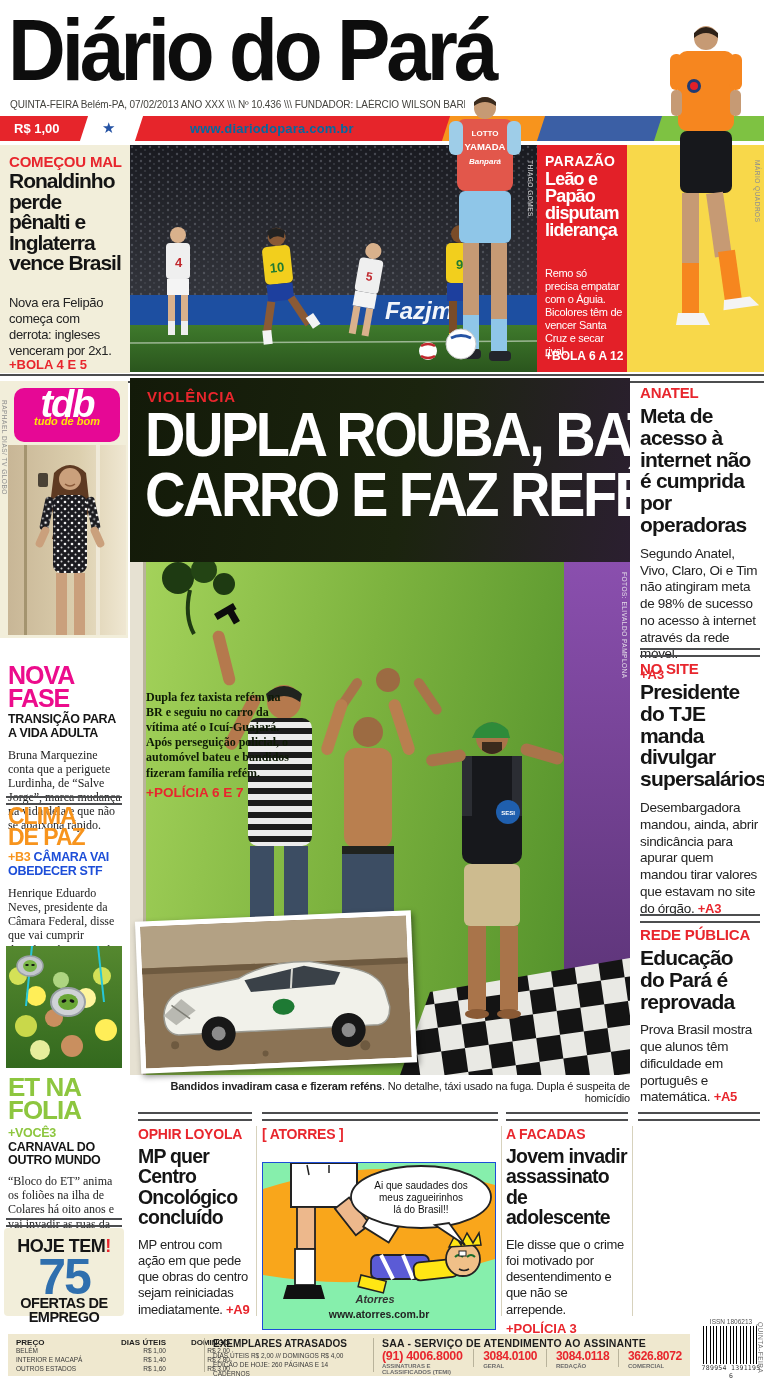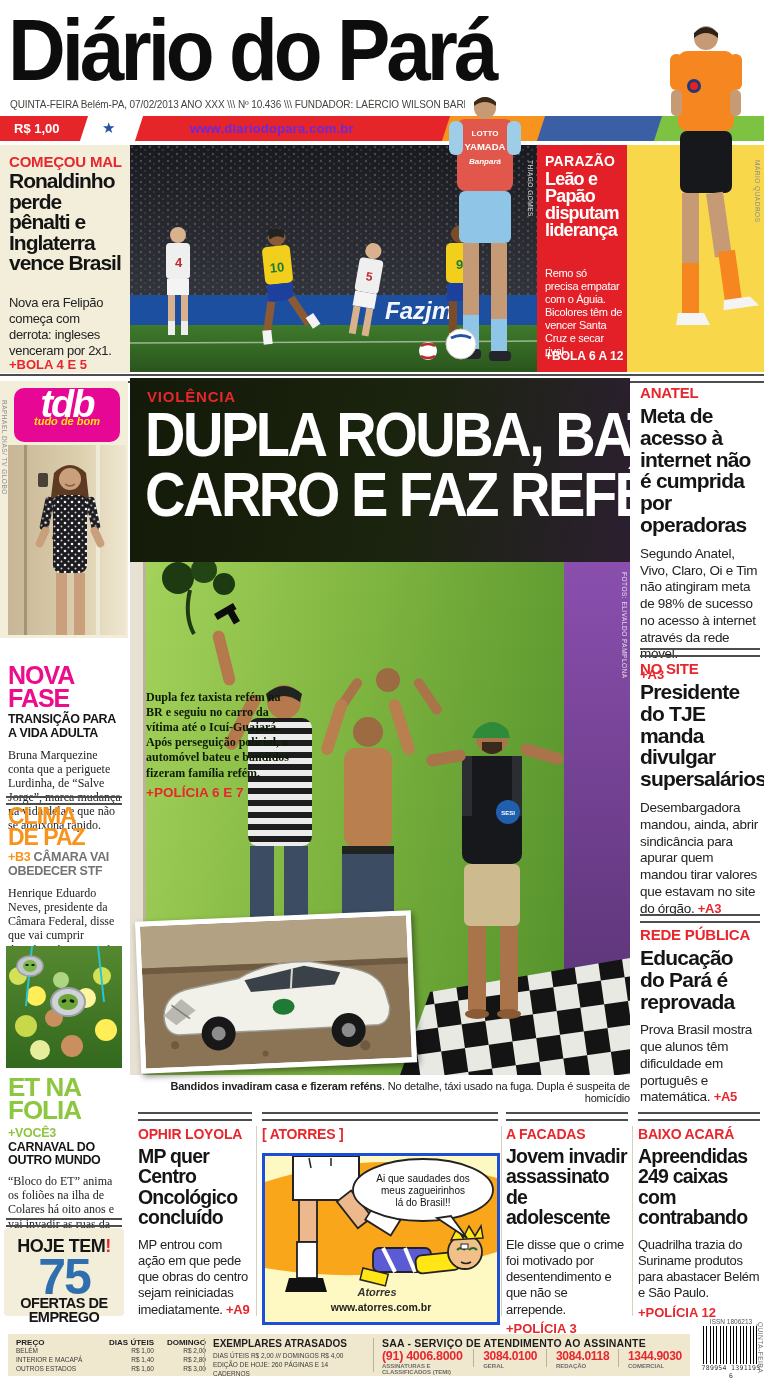--- a/index.html
+++ b/index.html
@@ -32,21 +32,21 @@
 
     <div class="abs" style="left:0;top:116px;width:764px;height:25px;overflow:hidden;">
       <div class="stripe-seg" style="left:-8px;width:95px;background:#e6252b;"></div>
       <div class="stripe-seg" style="left:84px;width:58px;background:#ffffff;"></div>
       <div class="stripe-seg" style="left:139px;width:310px;background:#e6252b;"></div>
       <div class="stripe-seg" style="left:446px;width:98px;background:#f7941d;"></div>
       <div class="stripe-seg" style="left:541px;width:120px;background:#3b5fa5;"></div>
       <div class="stripe-seg" style="left:658px;width:120px;background:#7ec242;"></div>
       <div class="abs" style="left:14px;top:5px;font-size:13px;font-weight:900;color:#ffffff;">R$ 1,00</div>
       <div class="abs" style="left:102px;top:3px;font-size:15px;color:#2553a4;">★</div>
-      <div class="abs" style="left:190px;top:5px;font-size:13px;font-weight:900;color:#6d28d9;letter-spacing:0.2px;">www.diariodopara.com.br</div>
+      <div class="abs" style="left:190px;top:5px;font-size:13px;font-weight:900;color:#0369a1;letter-spacing:0.2px;">www.diariodopara.com.br</div>
     </div>
   </div>
 
   <div class="abs card" style="left:0;top:145px;width:130px;height:228px;padding:0;">
     <div class="abs kicker" style="left:9px;top:8px;font-size:15px;">COMEÇOU MAL</div>
     <div class="abs" style="left:9px;top:26px;width:112px;font-size:21px;font-weight:900;letter-spacing:-1px;line-height:0.98;color:#141414;">Ronaldinho perde pênalti e Inglaterra vence Brasil</div>
     <div class="abs bodytxt" style="left:9px;top:150px;width:110px;font-size:13px;">Nova era Felipão começa com derrota: ingleses venceram por 2x1.</div>
     <div class="abs ref" style="left:9px;top:212px;font-size:13px;">+BOLA 4 E 5</div>
   </div>
 
@@ -229,21 +229,21 @@
   </div>
   <div class="abs dbl" style="left:6px;top:796px;width:116px;"></div>
 
   <div class="abs" style="left:8px;top:806px;width:114px;">
     <div style="font-size:23px;font-weight:900;color:#f7941d;line-height:0.9;letter-spacing:-1px;">
       <div>CLIMA</div>
       <div>DE PAZ</div>
     </div>
     <div style="margin-top:4px;font-size:12.5px;font-weight:900;line-height:1.1;letter-spacing:-0.3px;">
       <span style="color:#f7941d;">+B3</span>
-      <span style="color:#737373;">CÂMARA VAI OBEDECER STF</span>
+      <span style="color:#1d4ed8;">CÂMARA VAI OBEDECER STF</span>
     </div>
     <div class="serif" style="margin-top:7px;font-size:12px;line-height:1.18;color:#222;">Henrique Eduardo Neves, presidente da Câmara Federal, disse que vai cumprir decisão sobre cassação de mandatos.</div>
   </div>
 
   <div class="abs" style="left:6px;top:946px;width:116px;height:122px;overflow:hidden;">
     <svg width="116" height="122" viewBox="0 0 116 122">
       <defs>
           <linearGradient id="carn" x1="0" y1="0" x2="0" y2="1">
         <stop offset="0" stop-color="#55882f"></stop>
             <stop offset="1" stop-color="#33691e"></stop>
@@ -463,21 +463,21 @@
     <div class="kicker" style="font-size:14px;">OPHIR LOYOLA</div>
     <div class="hl" style="font-size:19.5px;margin-top:4px;">MP quer Centro Oncológico concluído</div>
     <div class="bodytxt" style="font-size:13px;margin-top:10px;">
       <span>MP entrou com ação em que pede que obras do centro sejam reiniciadas imediatamente.</span>
       <span class="ref" style="font-size:13px;">+A9</span>
     </div>
   </div>
 
   <div class="abs" style="left:262px;top:1126px;width:236px;">
     <div class="kicker" style="font-size:14px;">[ ATORRES ]</div>
-    <div style="margin-top:11px;width:232px;height:166px;border:3px solid #1d4ed8;background:#fef9c3;overflow:hidden;">
+    <div style="margin-top:20px;width:232px;height:166px;border:1px solid #1d4ed8;background:#86efac;overflow:hidden;">
       <svg width="232" height="162" viewBox="0 0 232 162">
         <path d="M0,26 Q116,-12 232,22 L232,96 Q118,132 0,112 Z" fill="#f9a61b"></path>
 
         <g>
           <rect x="28" y="0" width="66" height="44" fill="#ffffff" stroke="#222" stroke-width="2"></rect>
           <line x1="44" y1="2" x2="46" y2="12" stroke="#222" stroke-width="1.5"></line>
             <line x1="66" y1="2" x2="66" y2="10" stroke="#222" stroke-width="1.5"></line>
           <rect x="34" y="44" width="18" height="42" fill="#edb88c" stroke="#222" stroke-width="1.8"></rect>
           <rect x="32" y="86" width="20" height="36" fill="#ffffff" stroke="#222" stroke-width="1.8"></rect>
           <path d="M24,122 h34 l4,14 h-42 Z" fill="#111"></path>
@@ -510,35 +510,29 @@
     </div>
   </div>
 
   <div class="abs" style="left:506px;top:1126px;width:122px;">
     <div class="kicker" style="font-size:14px;">A FACADAS</div>
     <div class="hl" style="font-size:19.5px;margin-top:4px;">Jovem invadir assassinato de adolescente</div>
     <div class="bodytxt" style="font-size:13px;margin-top:10px;">Ele disse que o crime foi motivado por desentendimento e que não se arrepende.</div>
     <div class="ref" style="font-size:13px;margin-top:3px;">+POLÍCIA 3</div>
   </div>
 
-  <div class="abs" style="left:638px;top:1126px;width:122px;">
-    <div class="kicker" style="font-size:14px;">BAIXO ACARÁ</div>
-    <div class="hl" style="font-size:19.5px;margin-top:4px;">Apreendidas 249 caixas com contrabando</div>
-    <div class="bodytxt" style="font-size:13px;margin-top:10px;">Quadrilha trazia do Suriname produtos para abastacer Belém e São Paulo.</div>
-    <div class="ref" style="font-size:13px;margin-top:3px;">+POLÍCIA 12</div>
-  </div>
 
   <div class="abs" style="left:256px;top:1126px;width:1px;height:190px;background:#d7d2bd;"></div>
   <div class="abs" style="left:501px;top:1126px;width:1px;height:190px;background:#d7d2bd;"></div>
   <div class="abs" style="left:632px;top:1126px;width:1px;height:190px;background:#d7d2bd;"></div>
 
   <div class="abs" style="left:8px;top:1334px;width:682px;height:42px;background:#efe8cf;display:flex;align-items:stretch;">
 
     <div style="padding:4px 8px;width:196px;box-sizing:border-box;">
-      <div style="display:grid;grid-template-columns:86px 46px 46px;column-gap:6px;">
+      <div style="display:grid;grid-template-columns:86px 46px 46px;column-gap:18px;">
         <div class="footer-h" style="font-size:8px;">PREÇO</div>
         <div class="footer-h" style="font-size:8px;text-align:right;">DIAS ÚTEIS</div>
         <div class="footer-h" style="font-size:8px;text-align:right;">DOMINGO</div>
         <div class="footer-s">BELÉM</div>
         <div class="footer-s" style="text-align:right;">R$ 1,00</div>
         <div class="footer-s" style="text-align:right;">R$ 2,00</div>
         <div class="footer-s">INTERIOR E MACAPÁ</div>
         <div class="footer-s" style="text-align:right;">R$ 1,40</div>
         <div class="footer-s" style="text-align:right;">R$ 2,80</div>
         <div class="footer-s">OUTROS ESTADOS</div>
@@ -567,21 +561,21 @@
           <div class="phone">3084.0100</div>
           <div class="phone-l">GERAL</div>
         </div>
         <div style="width:1px;height:18px;background:#b9b39b;"></div>
         <div>
           <div class="phone">3084.0118</div>
           <div class="phone-l">REDAÇÃO</div>
         </div>
         <div style="width:1px;height:18px;background:#b9b39b;"></div>
         <div>
-          <div class="phone">1344.9030</div>
+          <div class="phone">3626.8072</div>
           <div class="phone-l">COMERCIAL</div>
         </div>
       </div>
     </div>
   </div>
 
   <div class="abs" style="left:698px;top:1318px;width:66px;height:58px;text-align:center;">
     <div style="font-size:6.5px;color:#555;">ISSN 1806213</div>
     <div style="margin:1px auto 0;width:56px;height:38px;background:repeating-linear-gradient(90deg,#000 0,#000 1.5px,#fff 1.5px,#fff 3px,#000 3px,#000 4.5px,#fff 4.5px,#fff 7px,#000 7px,#000 7.8px,#fff 7.8px,#fff 10px);"></div>
     <div style="font-size:6.5px;color:#333;font-family:'DejaVu Sans Mono',monospace;letter-spacing:0.3px;">789954 1391195 6</div>

